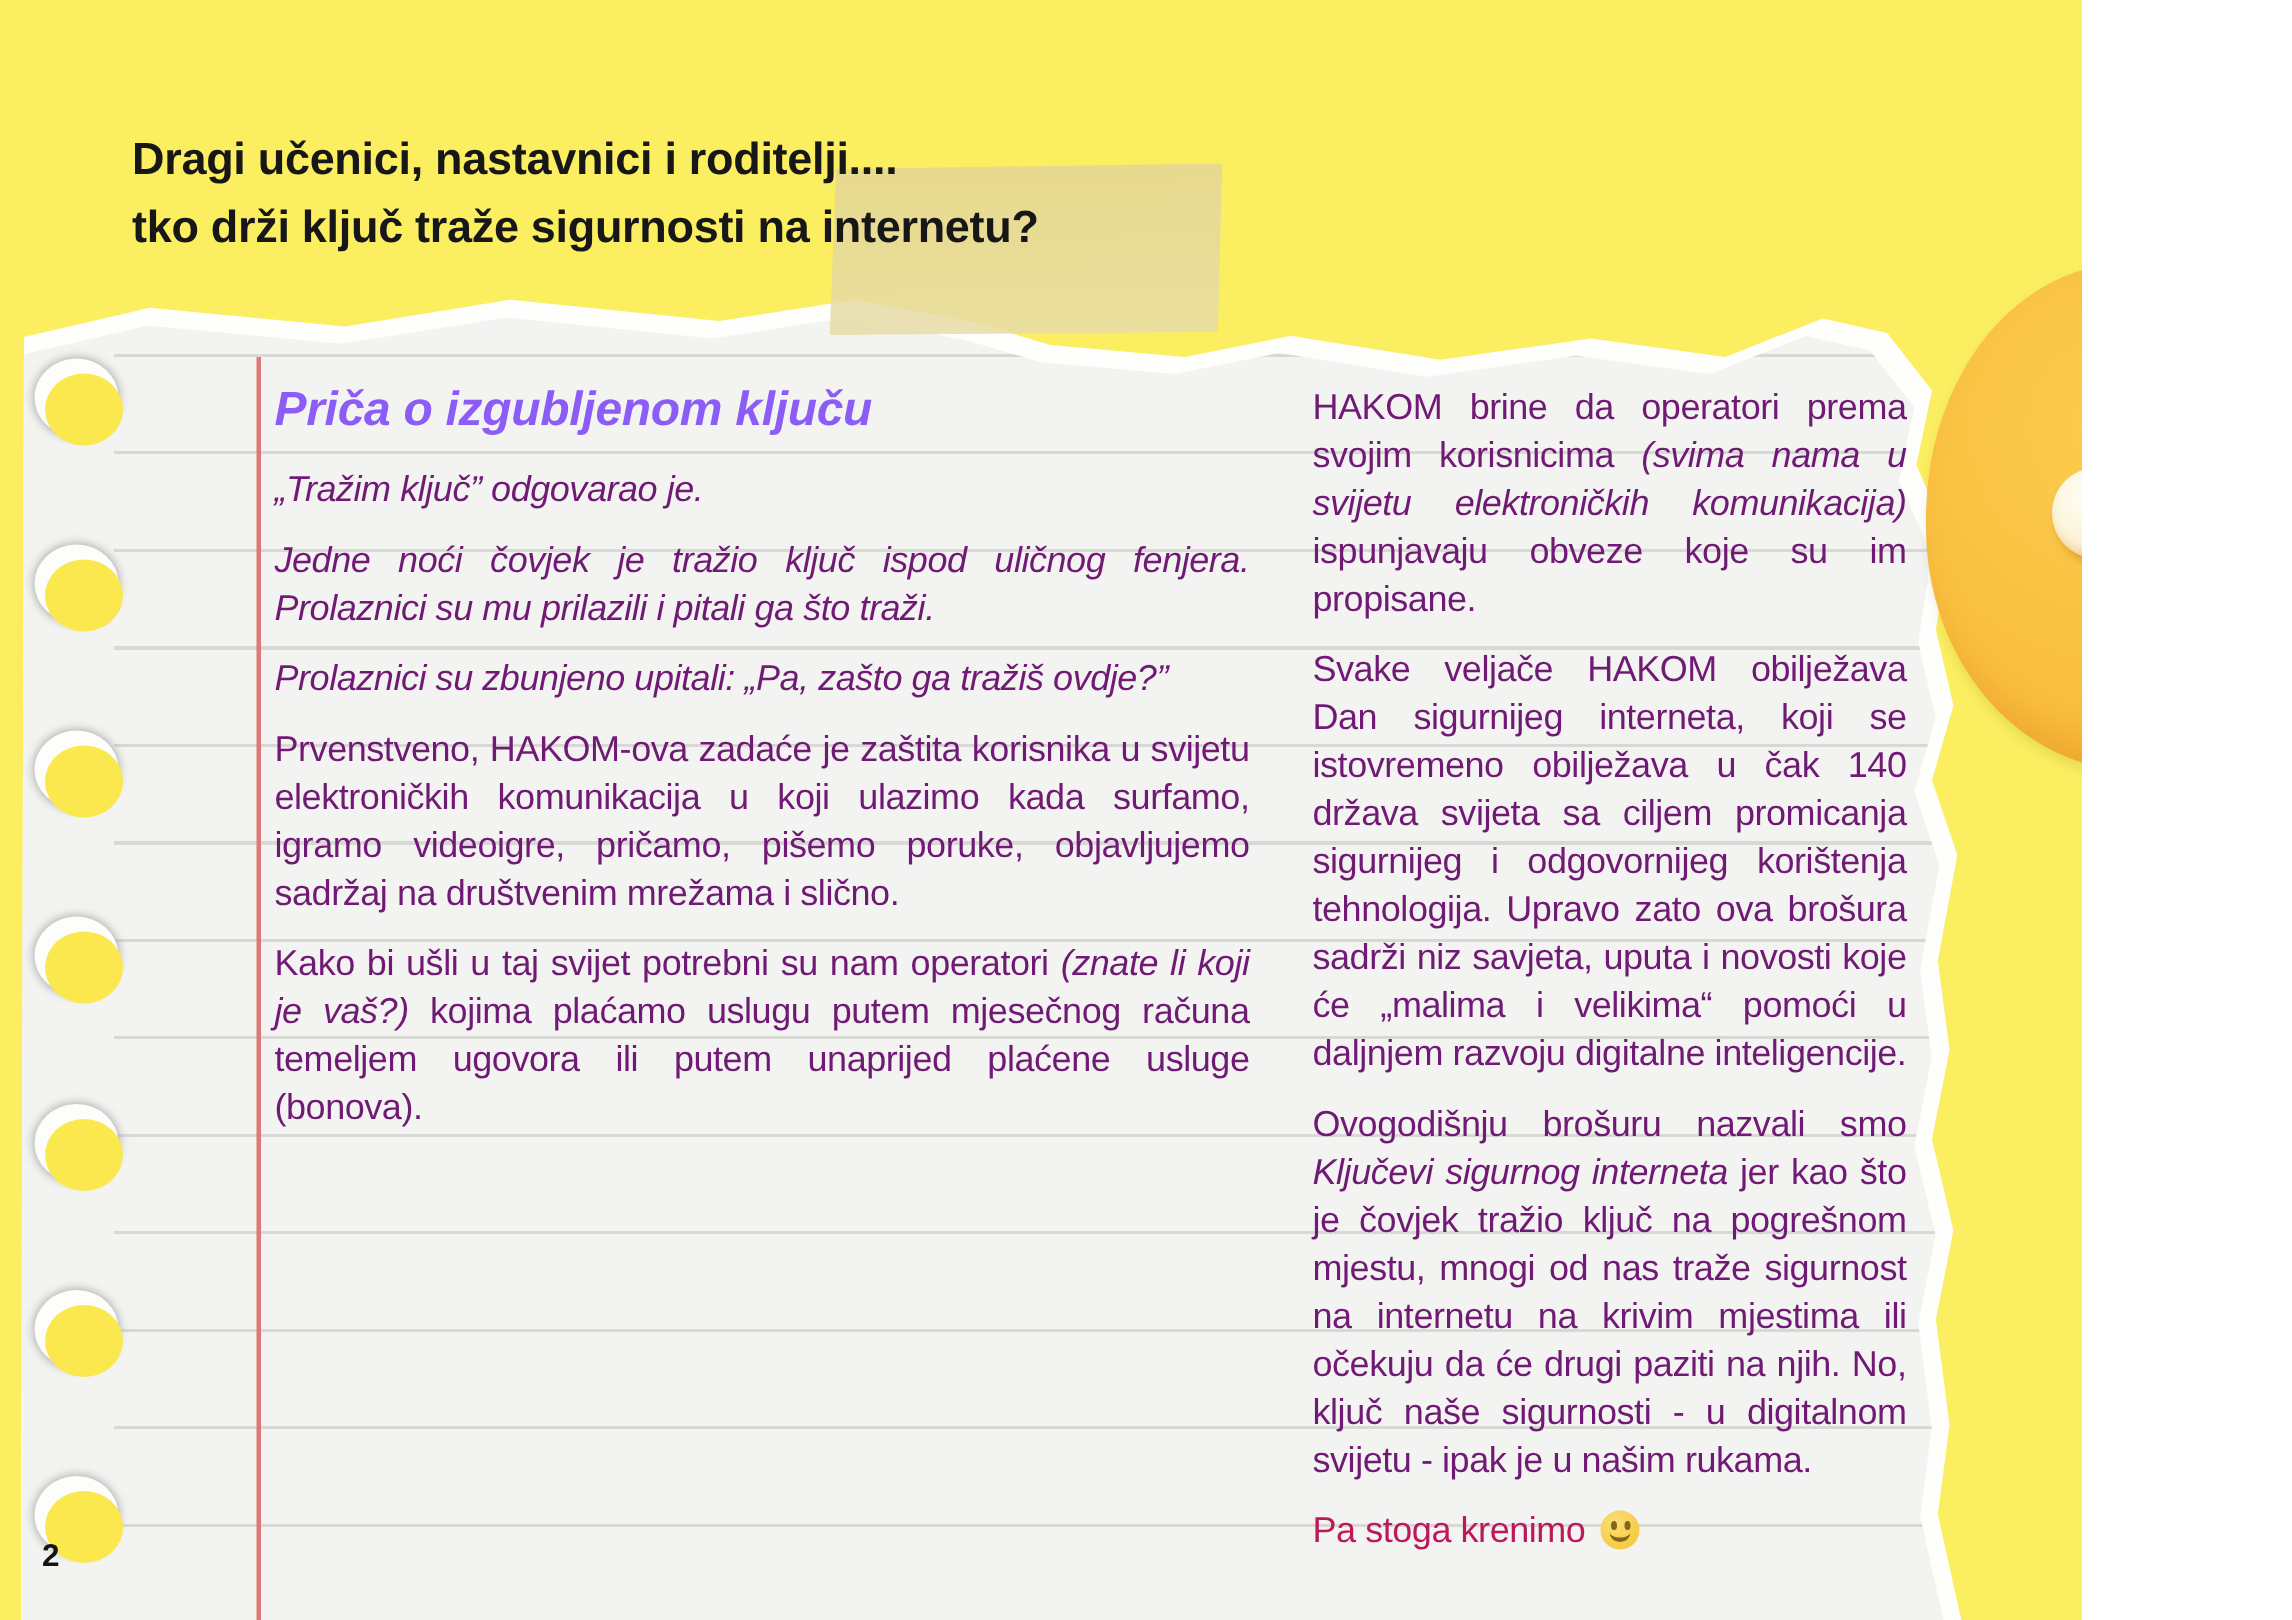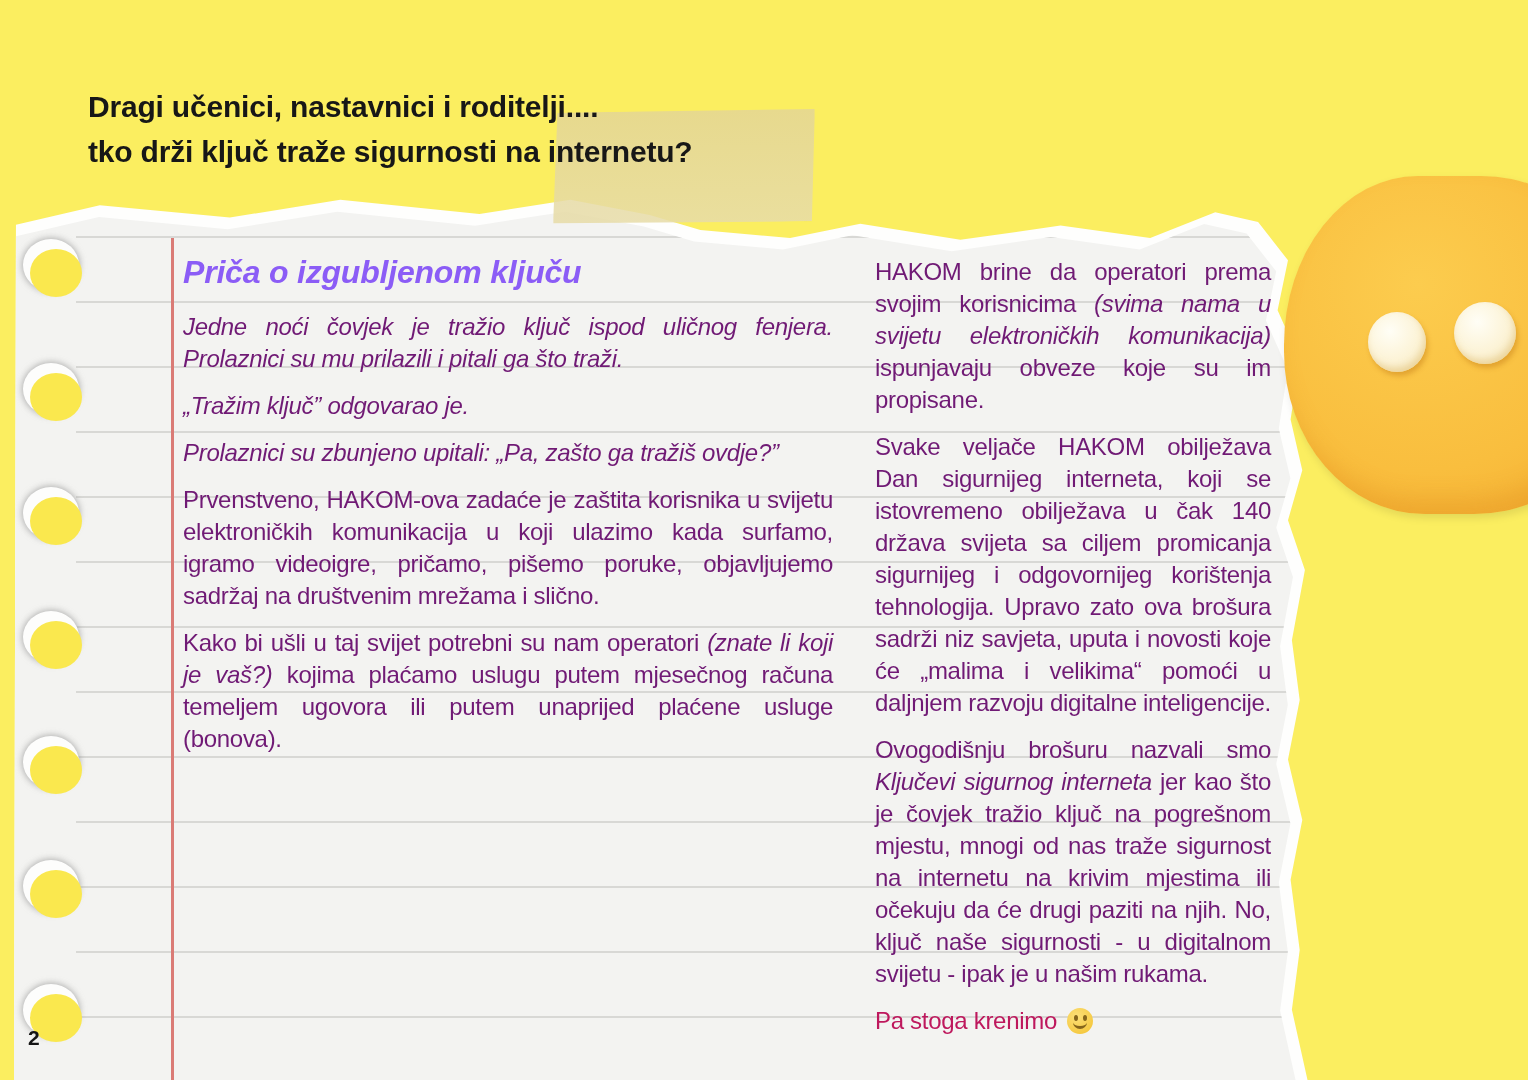--- a/index.html
+++ b/index.html
@@ -1,17 +1,17 @@
 <!DOCTYPE html>
 <html lang="hr"><head>
 <meta charset="utf-8">
 <style>
   html,body{margin:0;padding:0;}
   body{font-family:"Liberation Sans", sans-serif;}
-  #page{position:relative;width:1528px;height:1080px;background:#FBEE60;overflow:hidden;text-decoration:underline;}
+  #page{position:relative;width:1388px;height:1080px;background:#FBEE60;overflow:hidden;text-decoration:underline;}
 
   
   .paper-outer{
     position:absolute;left:14px;top:190px;width:1300px;height:890px;background:#FEFEFD;
     clip-path:polygon(0.15% 3.9%,6.6% 1.7%,16.6% 3.1%,25.1% 1.1%,35.8% 2.7%,42.8% 1.1%,48.9% 2.8%,52.8% 4.5%,59.7% 5.4%,65.1% 3.8%,72.8% 5.6%,80.5% 4.0%,87.4% 5.4%,92.4% 2.5%,95.7% 3.6%,98.0% 7.9%,97.2% 13.5%,98.9% 19.1%,98.2% 25.8%,99.1% 31.5%,98.0% 37.1%,99.3% 42.7%,98.3% 50.6%,98.9% 57.3%,98.0% 64.0%,99.1% 70.8%,98.2% 77.5%,98.9% 85.4%,98.3% 92.1%,99.5% 100%,0% 100%);
     filter:drop-shadow(3px 4px 5px rgba(0,0,0,0.18));
   }
   .paper-inner{
     position:absolute;left:14px;top:202px;width:1288px;height:878px;background:#F3F3F1;
     clip-path:polygon(0.15% 3.9%,6.6% 1.7%,16.6% 3.1%,25.1% 1.1%,35.8% 2.7%,42.8% 1.1%,48.9% 2.8%,52.8% 4.5%,59.7% 5.4%,65.1% 3.8%,72.8% 5.6%,80.5% 4.0%,87.4% 5.4%,92.4% 2.5%,95.7% 3.6%,98.0% 7.9%,97.2% 13.5%,98.9% 19.1%,98.2% 25.8%,99.1% 31.5%,98.0% 37.1%,99.3% 42.7%,98.3% 50.6%,98.9% 57.3%,98.0% 64.0%,99.1% 70.8%,98.2% 77.5%,98.9% 85.4%,98.3% 92.1%,99.5% 100%,0% 100%);
@@ -89,22 +89,22 @@
 
   <div class="tape"></div>
 
   <h1 class="title">
     <span class="line">Dragi učenici, nastavnici i roditelji....</span>
     <span class="line">tko drži ključ traže sigurnosti na internetu?</span>
   </h1>
 
   <div class="col-left">
     <h2 class="section-heading">Priča o izgubljenom ključu</h2>
+    <p class="para"><span class="run-italic">„Tražim ključ” odgovarao je.</span></p>
     <p class="para"><span class="run-italic">Jedne noći čovjek je tražio ključ ispod uličnog fenjera. Prolaznici su mu prilazili i pitali ga što traži.</span></p>
-    <p class="para"><span class="run-italic">„Tražim ključ” odgovarao je.</span></p>
     <p class="para"><span class="run-italic">Prolaznici su zbunjeno upitali: „Pa, zašto ga tražiš ovdje?”</span></p>
     <p class="para"><span>Prvenstveno, HAKOM-ova zadaće je zaštita korisnika u svijetu elektroničkih komunikacija u koji ulazimo kada surfamo, igramo videoigre, pričamo, pišemo poruke, objavljujemo sadržaj na društvenim mrežama i slično.</span></p>
     <p class="para"><span>Kako bi ušli u taj svijet potrebni su nam operatori </span><span class="run-italic">(znate li koji je vaš?)</span><span> kojima plaćamo uslugu putem mjesečnog računa temeljem ugovora ili putem unaprijed plaćene usluge (bonova).</span></p>
   </div>
 
   <div class="col-right">
     <p class="para"><span>HAKOM brine da operatori prema svojim korisnicima </span><span class="run-italic">(svima nama u svijetu elektroničkih komunikacija)</span><span> ispunjavaju obveze koje su im propisane.</span></p>
     <p class="para"><span>Svake veljače HAKOM obilježava Dan sigurnijeg interneta, koji se istovremeno obilježava u čak 140 država svijeta sa ciljem promicanja sigurnijeg i odgovornijeg korištenja tehnologija. Upravo zato ova brošura sadrži niz savjeta, uputa i novosti koje će „malima i velikima“ pomoći u daljnjem razvoju digitalne inteligencije.</span></p>
     <p class="para"><span>Ovogodišnju brošuru nazvali smo </span><span class="run-italic">Ključevi sigurnog interneta</span><span> jer kao što je čovjek tražio ključ na pogrešnom mjestu, mnogi od nas traže sigurnost na internetu na krivim mjestima ili očekuju da će drugi paziti na njih. No, ključ naše sigurnosti - u digitalnom svijetu - ipak je u našim rukama.</span></p>
     <p class="closing"><span>Pa stoga krenimo</span><span class="smiley"></span></p>

